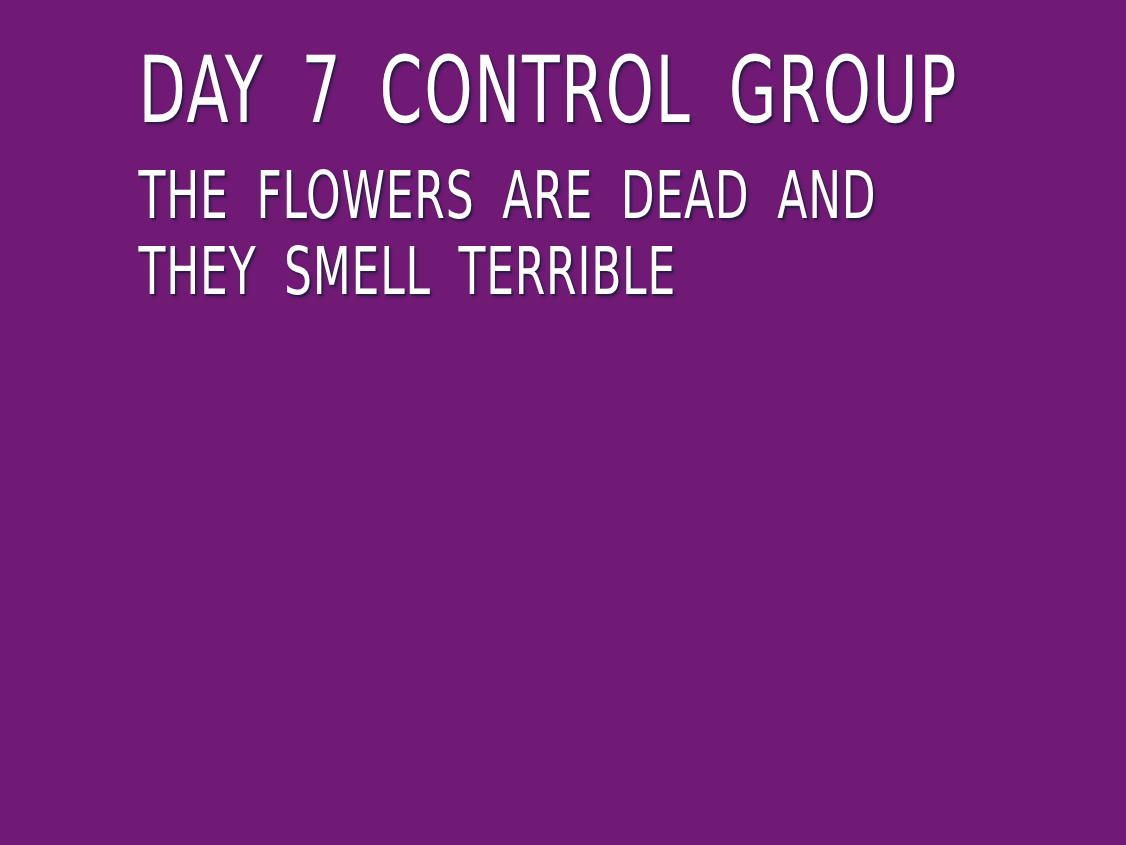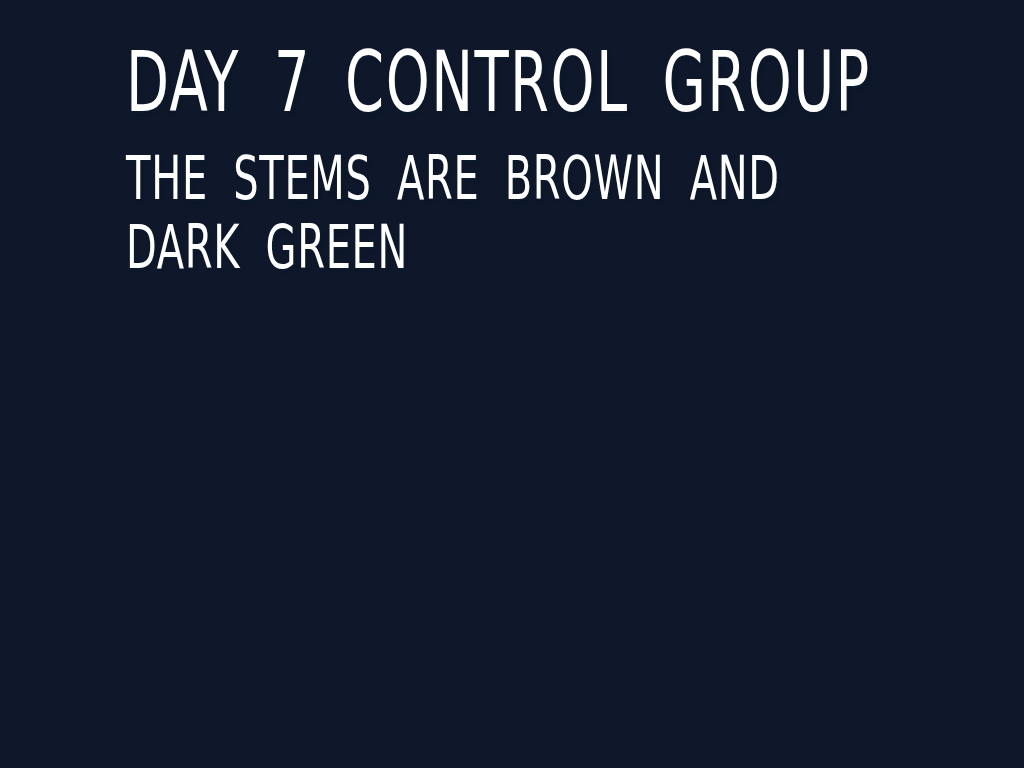--- a/index.html
+++ b/index.html
@@ -68,26 +68,26 @@
     display: block;
     font-size: 60px;
     line-height: 69px;
     letter-spacing: 1px;
     word-spacing: 16px;
   }
 </style>
 </head>
 <body>
 
-<div id="slide" style="background: #0f172a;">
+<div id="slide" style="background: #701a75;">
   <div id="slide-content">
 
     <h1 id="slide-title" class="slide-type">DAY 7 CONTROL GROUP</h1>
 
+    <div class="slide-paragraph">
+      <span class="slide-type slide-line">THE FLOWERS ARE DEAD AND</span>
+      <span class="slide-type slide-line">THEY SMELL TERRIBLE</span>
+    </div>
 
-    <div class="slide-paragraph">
-      <span class="slide-type slide-line">THE STEMS ARE BROWN AND</span>
-      <span class="slide-type slide-line">DARK GREEN</span>
-    </div>
 
 
   </div>
 </div>
 
 </body></html>

